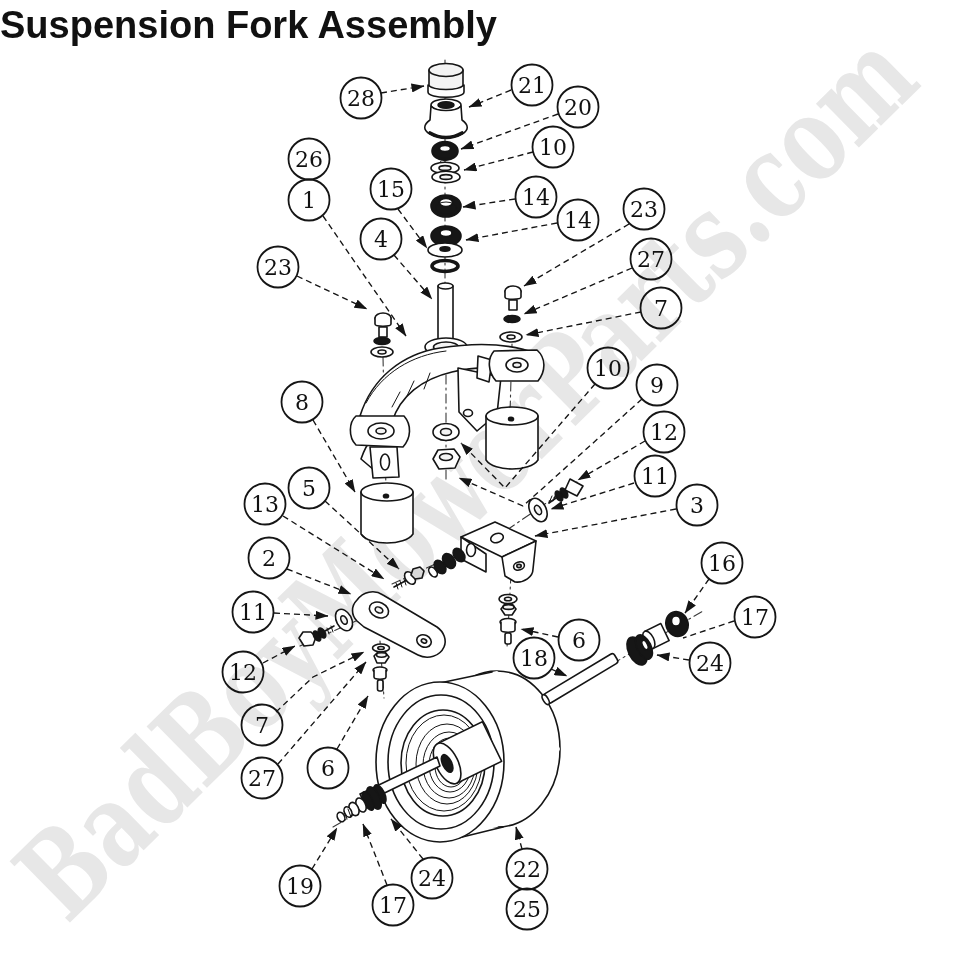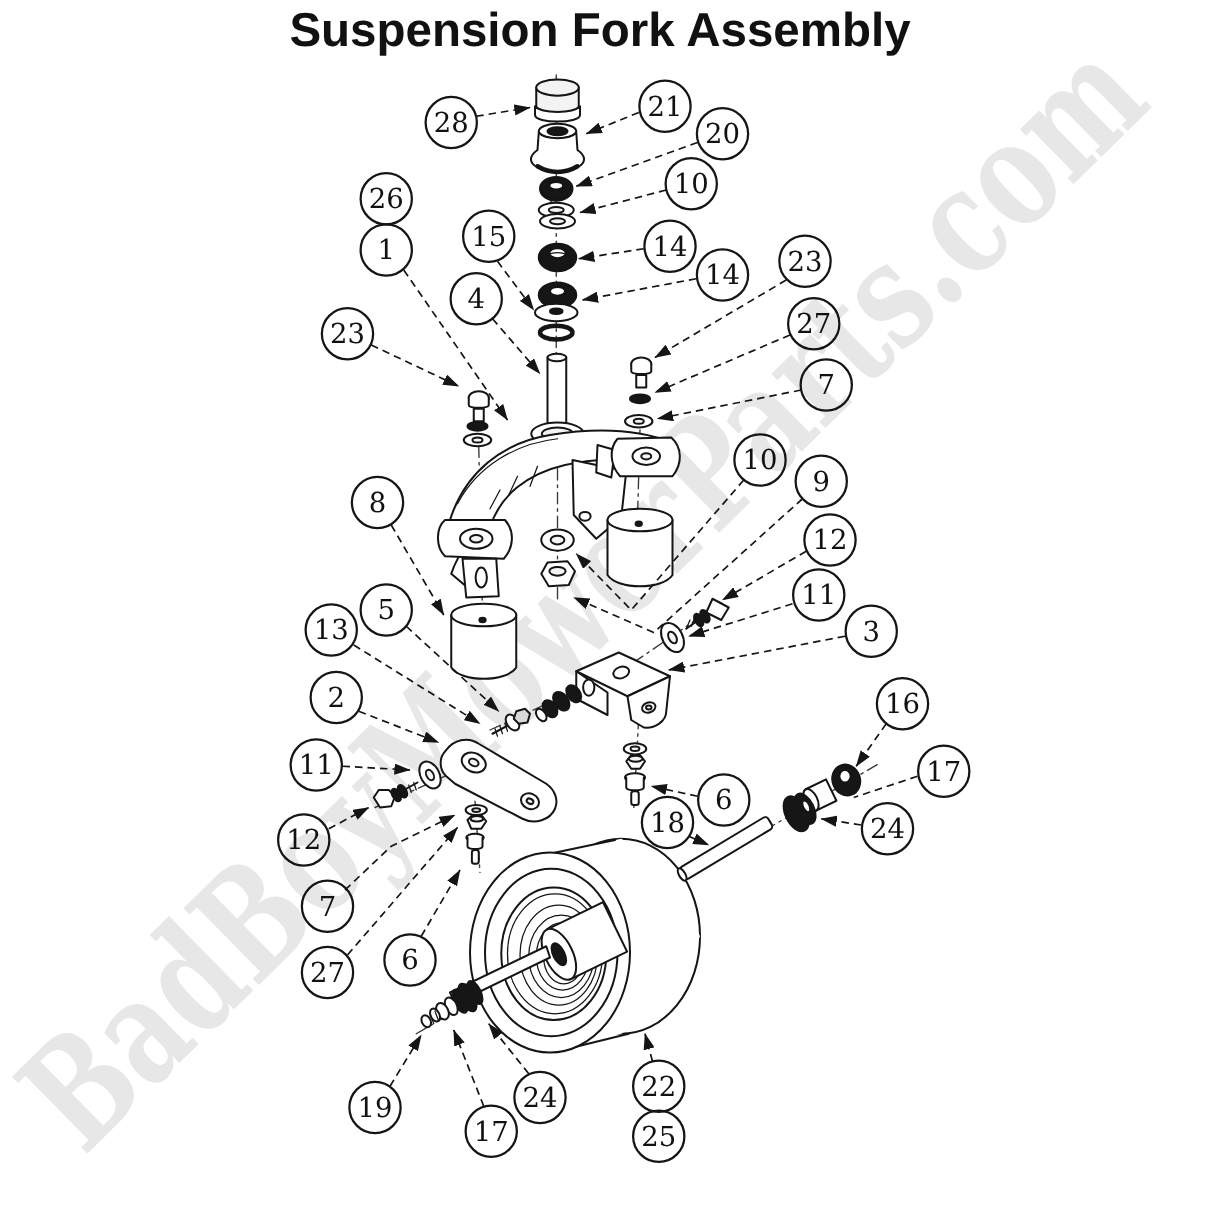--- a/index.html
+++ b/index.html
@@ -1,18 +1,18 @@
 <!DOCTYPE html>
 <html><head>
 <meta charset="utf-8">
 <style>
   html,body{margin:0;padding:0;background:#fff;}
   .stage{position:relative;width:980px;height:980px;background:#fff;overflow:hidden;
          font-family:"Liberation Sans",sans-serif;}
-  .page-title{position:absolute;top:4px;left:0;width:960px;text-align:center;
+  .page-title{position:absolute;top:4px;left:0;width:960px;text-align:left;
     font-size:38px;font-weight:700;color:#111;letter-spacing:0px;margin:0;}
   svg{position:absolute;top:0;left:0;}
   .watermark{font-family:"DejaVu Serif",serif;font-weight:bold;font-size:118px;
     text-anchor:middle;}
   
   #artwork path,#artwork ellipse,#artwork rect,#artwork polygon,#artwork circle{
     fill:#ffffff;stroke:#151515;stroke-width:1.6;stroke-linejoin:round;stroke-linecap:round;}
   #artwork line{stroke:#151515;stroke-width:1.6;stroke-linecap:round;}
   #artwork .dark{fill:#161616;}
   #artwork .mid{fill:#d9d9d9;}

